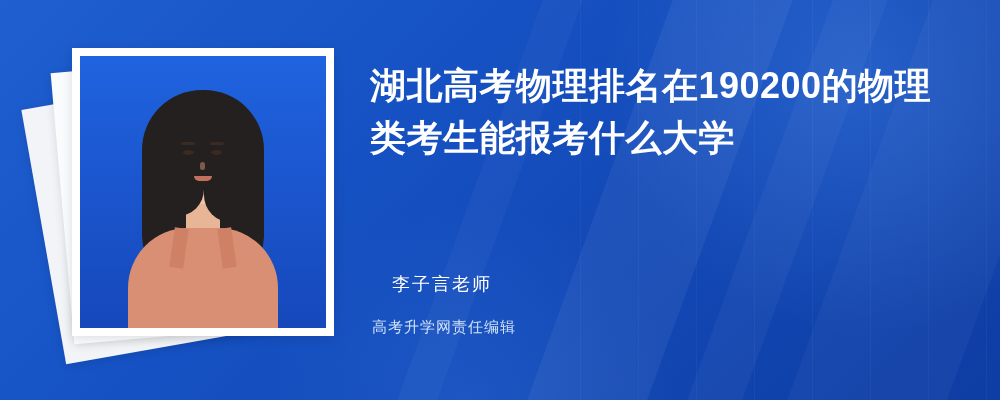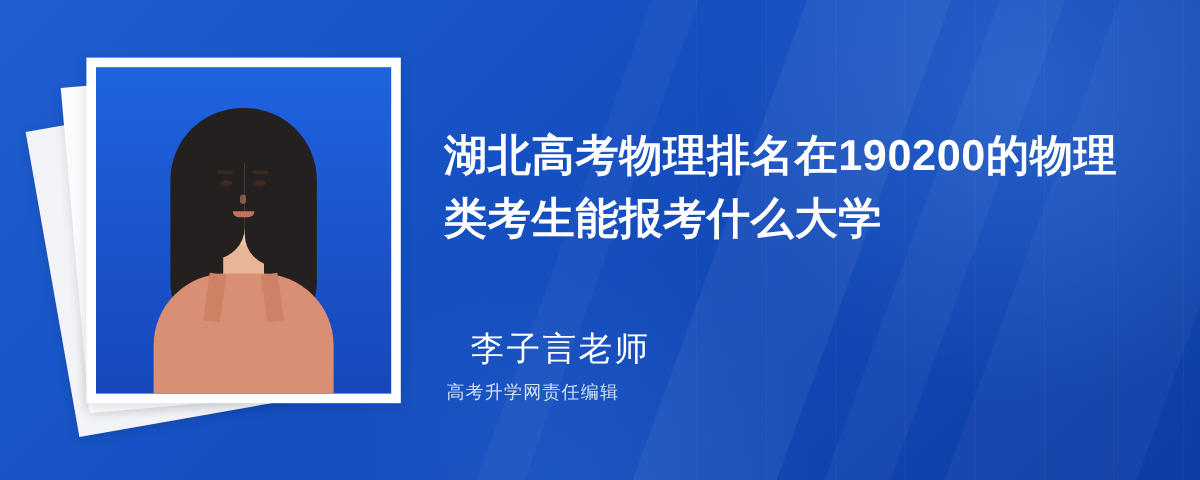--- a/index.html
+++ b/index.html
@@ -137,36 +137,35 @@
   .p-brow-r { position:absolute; left:130px; top:86px; width:14px; height:3px; background:#3a2a22; border-radius:2px; }
   .p-mouth { position:absolute; left:114px; top:120px; width:18px; height:5px; background:#c4705f; border-radius:0 0 9px 9px; }
   .p-nose { position:absolute; left:120px; top:106px; width:5px; height:8px; background:rgba(200,140,110,0.55); border-radius:3px; }
 
   
   #text-block {
     position: absolute;
     left: 370px;
     top: 60px;
     width: 590px;
-    margin-top: 44px;
   }
   #headline {
     color: #ffffff;
     font-size: 36px;
     line-height: 52px;
     font-weight: bold;
     letter-spacing: 0.5px;
     margin: 0;
   }
   #byline {
     position: absolute;
     left: 392px;
     top: 272px;
     color: #ffffff;
-    font-size: 28px;
+    font-size: 18px;
     letter-spacing: 2px;
   }
   #subline {
     position: absolute;
     left: 372px;
     top: 318px;
     color: #cfe0f7;
     font-size: 15px;
     letter-spacing: 1px;
   }

